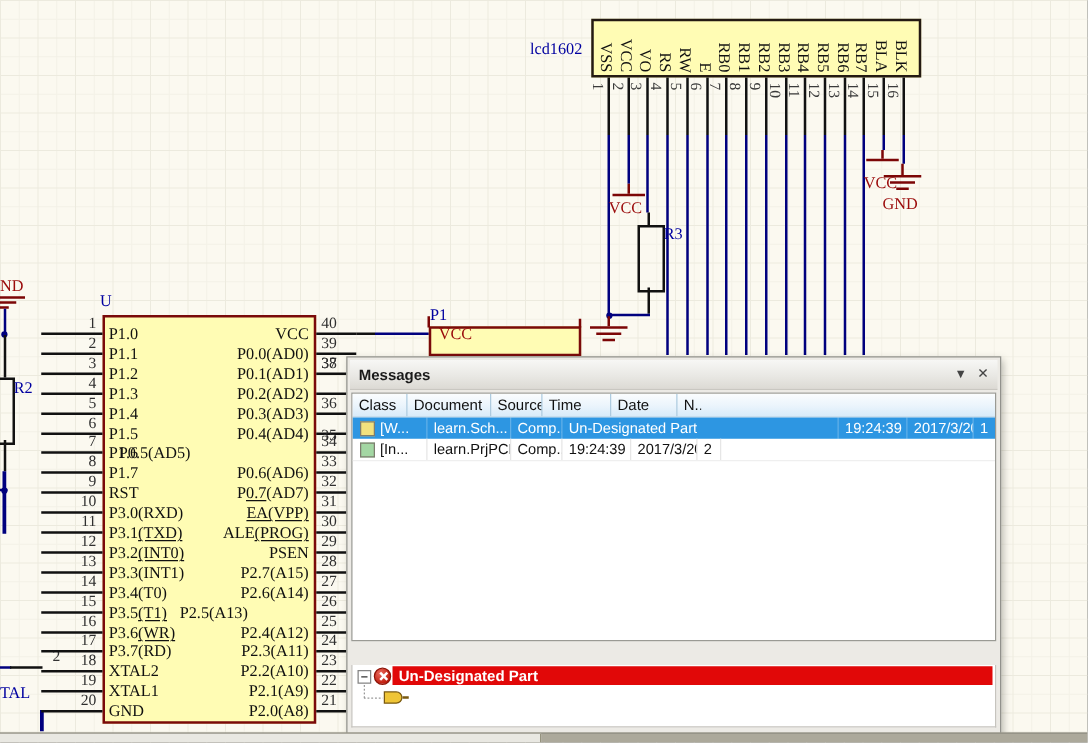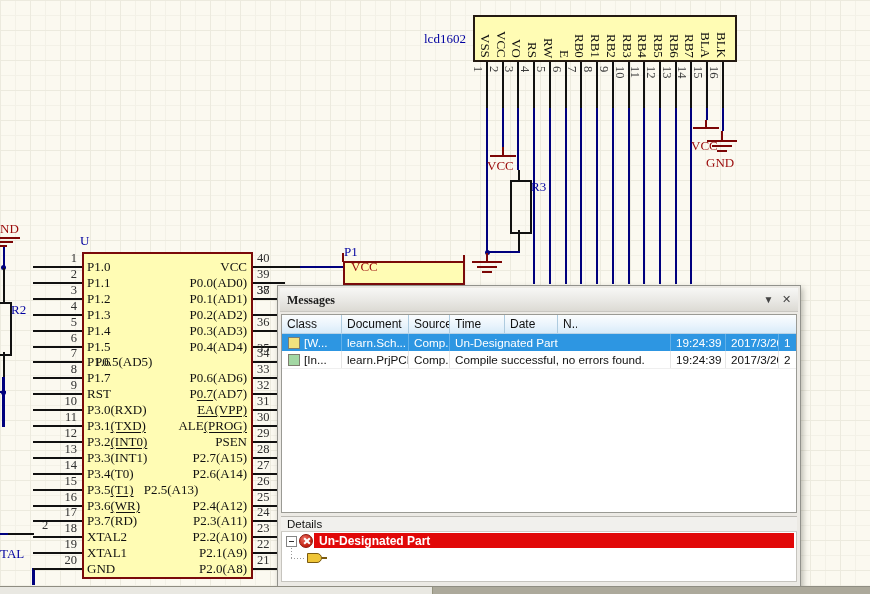--- a/index.html
+++ b/index.html
@@ -28,21 +28,21 @@
     font-size:13px;letter-spacing:0;color:#111;line-height:13px;}
   .bar{text-decoration:underline;text-underline-offset:2px;}
   
   .panel{position:absolute;left:277px;top:285px;width:524px;height:303px;
     background:#ECEAE5;border:1px solid #92928C;box-sizing:border-box;
     font-family:"Liberation Sans","DejaVu Sans",sans-serif;
     box-shadow:2px 3px 6px rgba(60,60,50,.35);}
   .ptitle{position:absolute;left:2px;top:2px;right:2px;height:23px;
     background:linear-gradient(180deg,#F7F7F5 0%,#E9E8E4 55%,#DCDAD4 100%);
     border-bottom:1px solid #c9c7c1;}
-  .ptitle .txt{position:absolute;left:7px;top:5px;font-size:12px;font-weight:bold;color:#1a1a1a;font-family:Liberation Serif, serif;}
+  .ptitle .txt{position:absolute;left:7px;top:5px;font-size:12px;font-weight:bold;color:#1a1a1a;}
   .pbtn{position:absolute;top:4px;width:15px;height:15px;color:#444;font-size:10px;
     line-height:15px;text-align:center;cursor:default;}
   .tbl{position:absolute;left:3px;top:28px;width:516px;height:199px;background:#fff;
     border:1px solid #9a9a94;box-sizing:border-box;overflow:hidden;}
   .thead{display:flex;height:18px;
     background:linear-gradient(180deg,#FBFDFE 0%,#EAF4FC 55%,#D8EBF9 100%);
     border-bottom:1px solid #B9D3E6;}
   .th{box-sizing:border-box;border-right:1px solid #AECBDF;padding:2px 0 0 5px;
     font-size:12px;color:#111;overflow:hidden;white-space:nowrap;}
   .trow{display:flex;height:17px;}
@@ -328,21 +328,21 @@
   <div class="redtxt" style="left:706px;top:156px;">GND</div>
 
   <div class="panel">
     <div class="ptitle">
       <span class="txt">Messages</span>
       <span class="pbtn" style="right:22px;">▼</span>
       <span class="pbtn" style="right:4px;font-size:11px;font-weight:bold;">✕</span>
     </div>
     <div class="tbl">
       <div class="thead" id="msg-head">
-          <div class="th" style="width: 60px; flex: 0 0 auto;">Class</div>
+          <div class="th" style="width: 44px; flex: 0 0 auto;">Class</div>
           <div class="th" style="width: 67px; flex: 0 0 auto;">Document</div>
           <div class="th" style="width: 41px; flex: 0 0 auto;">Source</div>
           <div class="th" style="width: 55px; flex: 0 0 auto;">Time</div>
           <div class="th" style="width: 53px; flex: 0 0 auto;">Date</div>
           <div class="th" style="width: 19px; flex: 0 0 auto; border-right: none;">N..</div>
         </div>
       <div id="msg-rows">
           <div class="trow" style="background: rgb(45, 150, 226); color: rgb(255, 255, 255);">
             <div class="td" style="width: 60px; flex: 0 0 auto; border-right: 1px solid rgba(255, 255, 255, 0.25);">
               <div class="clsicon" style="background: rgb(242, 226, 126);"></div>
@@ -355,28 +355,26 @@
             <div class="td" style="width: 53px; flex: 0 0 auto; border-right: 1px solid rgba(255, 255, 255, 0.25);">2017/3/20</div>
             <div class="td" style="width: 19px; flex: 0 0 auto; border-right: 1px solid rgba(255, 255, 255, 0.25);">1</div>
           </div>
           <div class="trow" style="border-bottom: 1px solid rgb(239, 239, 239); color: rgb(17, 17, 17);">
             <div class="td" style="width: 60px; flex: 0 0 auto;">
               <div class="clsicon" style="background: rgb(163, 215, 163);"></div>
               <span>[In...</span>
             </div>
             <div class="td" style="width: 67px; flex: 0 0 auto;">learn.PrjPCB</div>
             <div class="td" style="width: 41px; flex: 0 0 auto;">Comp...</div>
-            <div class="td" style="width: 221px; flex: 0 0 auto;">Compile successful, no errors found.</div>
             <div class="td" style="width: 55px; flex: 0 0 auto;">19:24:39</div>
             <div class="td" style="width: 53px; flex: 0 0 auto;">2017/3/20</div>
             <div class="td" style="width: 19px; flex: 0 0 auto;">2</div>
           </div>
         </div>
     </div>
-    <div class="dhead">Details</div>
     <div class="dbody">
       <div class="expbox"></div>
       <div class="erricon"></div>
       <div class="errbar">Un-Designated Part</div>
       <div class="treev"></div>
       <div class="treeh"></div>
       <div class="gateicon"></div>
     </div>
   </div>
 

